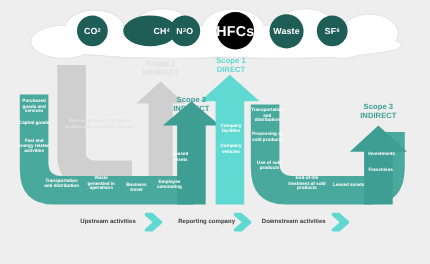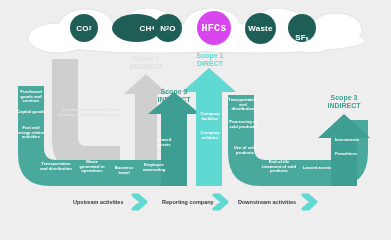--- a/index.html
+++ b/index.html
@@ -69,27 +69,27 @@
   </div>
   <div class="gasbubble" style="left:112px;top:14px;width:28px;height:28px;background:#1f5e56;font-size:8px;padding-left:21px;">
     <span>CH</span>
       <sub>4</sub>
   </div>
   <div class="gasbubble" style="left:154px;top:14px;width:28px;height:28px;background:#1f5e56;font-size:8px;">
     <span>N</span>
       <sub>2</sub>
       <span>O</span>
   </div>
-  <div class="gasbubble" style="left:197px;top:11px;width:34px;height:34px;background:#d946ef;font-size:10px;font-family:Liberation Mono, monospace;">
+  <div class="gasbubble" style="left:197px;top:11px;width:34px;height:34px;background:#000000;font-size:13px;">
     <span>HFCs</span>
   </div>
   <div class="gasbubble" style="left:245px;top:13px;width:31px;height:31px;background:#1f5e56;font-size:8px;">
     <span>Waste</span>
   </div>
-  <div class="gasbubble" style="left:288px;top:14px;width:28px;height:28px;background:#1f5e56;font-size:8px;align-items:flex-end;">
+  <div class="gasbubble" style="left:288px;top:14px;width:28px;height:28px;background:#1f5e56;font-size:8px;">
     <span>SF</span>
       <sub>6</sub>
   </div>
 
   <svg width="391" height="220" style="position:absolute;left:0;top:0;">
 
     <path d="
       M 52,59
       L 52,140
       Q 52,172 84,172

